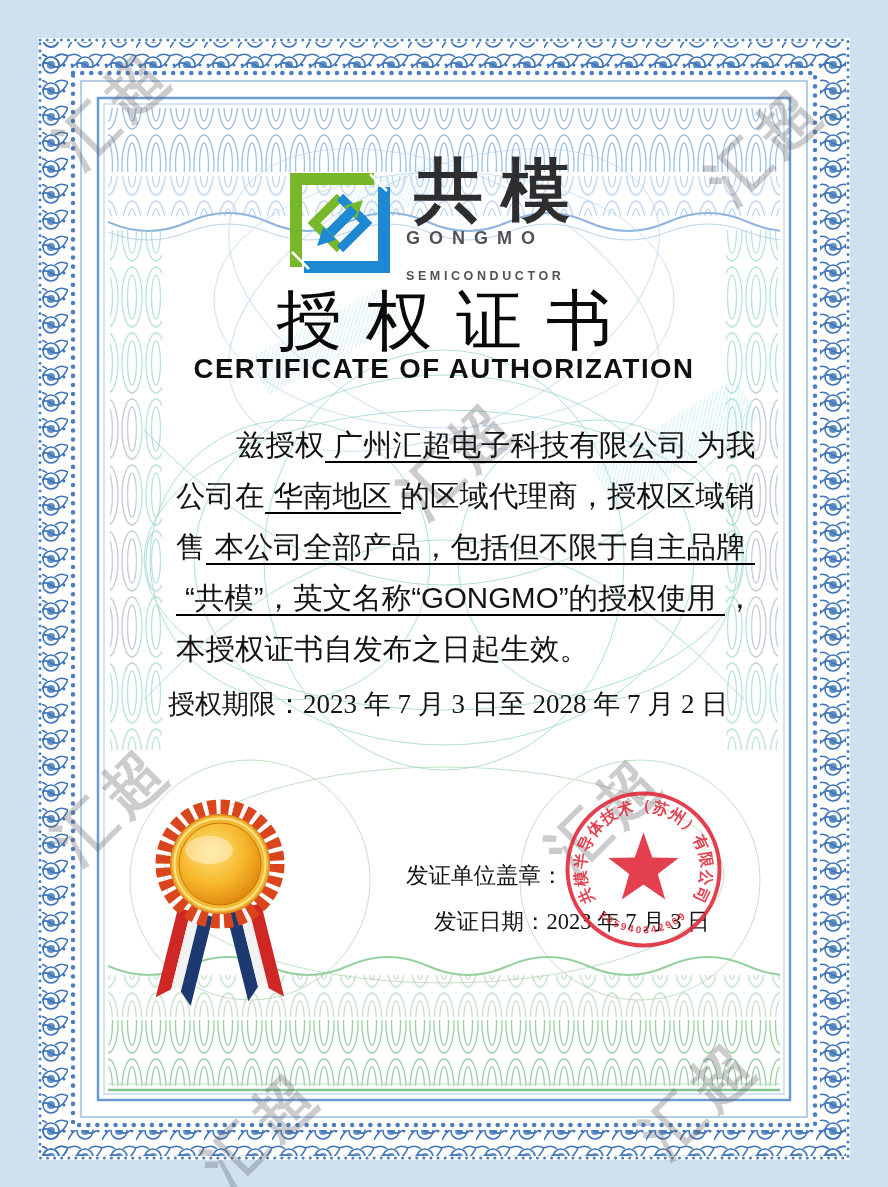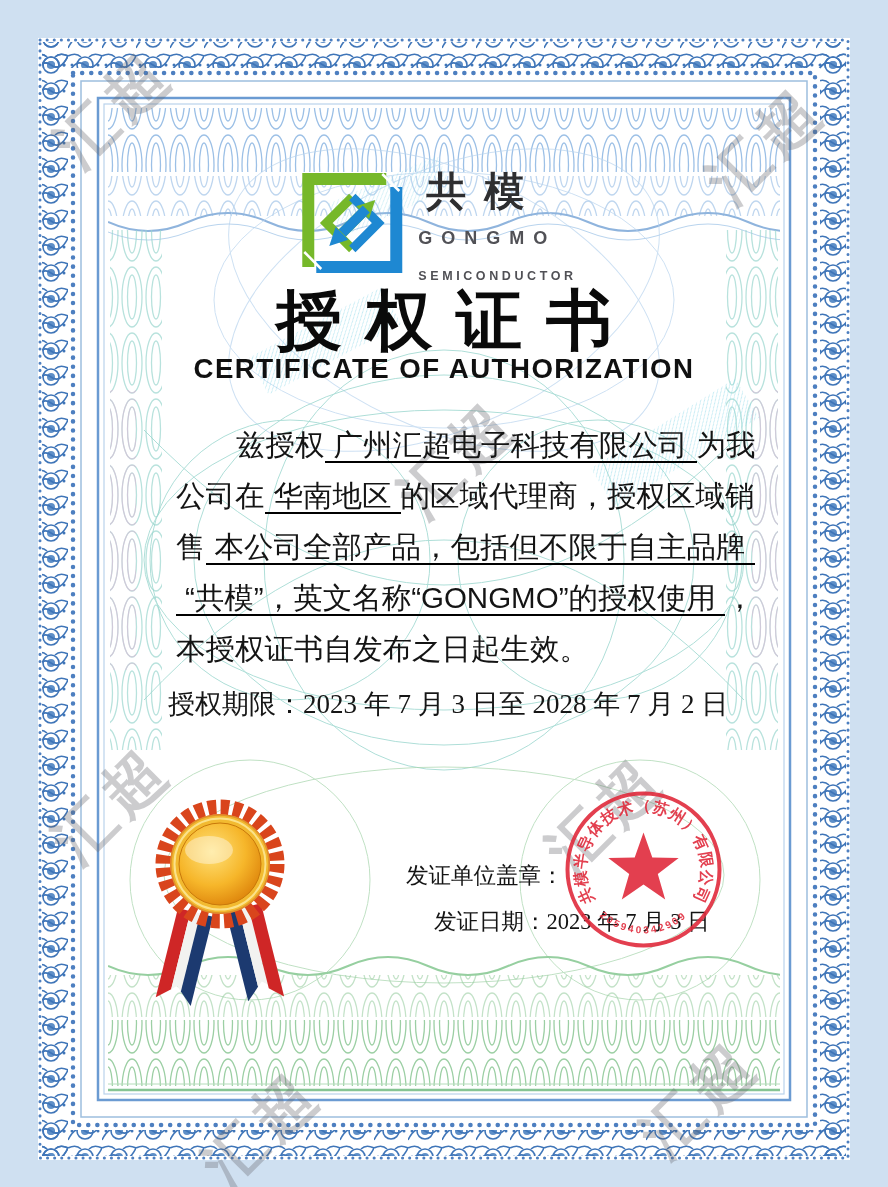--- a/index.html
+++ b/index.html
@@ -11,27 +11,27 @@
   .abs{position:absolute;}
   
   .wm{
     position:absolute;font-weight:700;font-size:60px;letter-spacing:8px;
     color:rgba(105,105,110,0.34);transform:rotate(-45deg);white-space:nowrap;
     font-family:"Liberation Sans",sans-serif;z-index:3;pointer-events:none;
   }
   
   .logo-wrap{left:50%;top:162px;transform:translateX(-52%);display:flex;align-items:center;gap:14px;z-index:5;}
   .logo-texts{display:flex;flex-direction:column;}
-  .logo-cn{font-size:40px;font-weight:800;color:#2e2e30;letter-spacing:18px;line-height:58px;white-space:nowrap;margin-left:8px;}
+  .logo-cn{font-size:69px;font-weight:800;color:#2e2e30;letter-spacing:18px;line-height:58px;white-space:nowrap;margin-left:8px;}
   .logo-en{font-size:18px;font-weight:700;color:#515156;letter-spacing:9px;margin-top:8px;white-space:nowrap;}
   .logo-sub{font-size:12.5px;font-weight:700;color:#515156;letter-spacing:3.6px;margin-top:20px;white-space:nowrap;}
   
   .title-cn{
     left:50%;top:276px;transform:translateX(-50%);z-index:5;
-    font-family:"Liberation Serif",serif;font-size:66px;font-weight:700;color:#0a0a0a;
+    font-family:"Liberation Serif",serif;font-size:66px;font-weight:400;color:#0a0a0a;
     letter-spacing:24px;padding-left:24px;white-space:nowrap;
   }
   .title-en{
     left:50%;top:352px;transform:translateX(-50%) scaleX(0.97);z-index:5;
     font-size:28.5px;font-weight:700;color:#101010;letter-spacing:1.5px;white-space:nowrap;
   }
   
   .body-block{left:168px;top:419px;width:552px;z-index:5;color:#141414;margin-left:8px;}
   .bline{
     font-size:29.5px;font-weight:500;height:51px;line-height:51px;white-space:nowrap;

